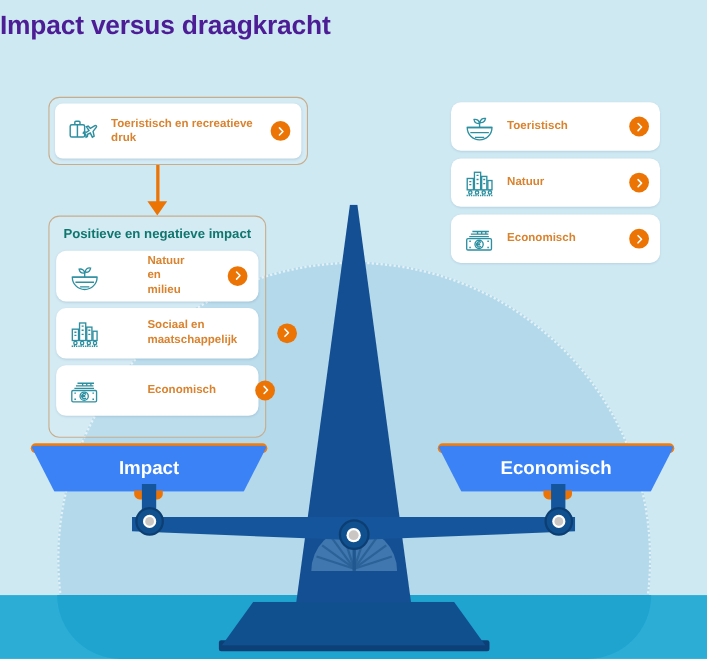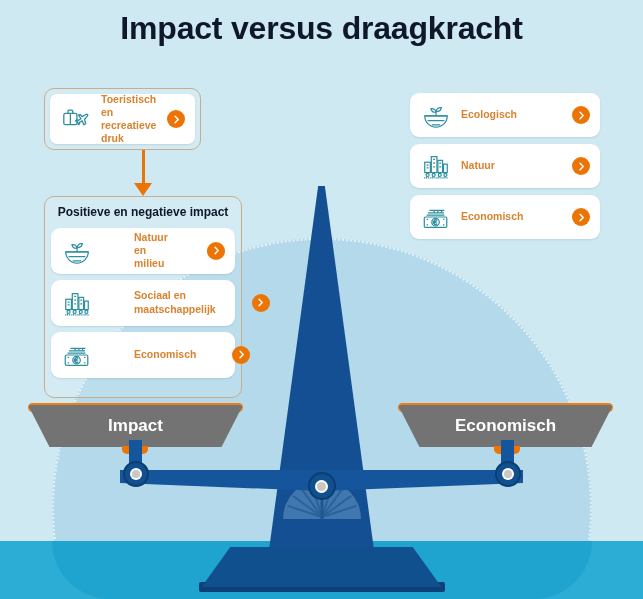--- a/index.html
+++ b/index.html
@@ -34,23 +34,22 @@
   }
   .bottom-strip-dark{
     position:absolute;left:50%;bottom:0;transform:translateX(-50%);
     width:540px;height:58px;border-radius:0 0 270px 270px;
     background:#1ea4cf;
   }
 
   
   .title{
     position:absolute;left:0;right:0;top:10px;
-    text-align:center;
-    font-size:32px;font-weight:bold;letter-spacing:-.2px;
-    color:#0f172a;
+    font-size:24px;font-weight:bold;letter-spacing:-.2px;
+    color:#4c1d95;
   }
 
   
   .card{
     background:#ffffff;
     border-radius:9px;
     box-shadow:0 1px 2px rgba(20,70,110,.13);
     display:flex;align-items:center;
     padding:6px 8px;
     box-sizing:border-box;
@@ -77,27 +76,27 @@
   .arrow-btn svg{display:block;}
 
   
   .panel{
     position:absolute;
     border:1.5px solid #c8ad8d;
     border-radius:10px;
     box-sizing:border-box;
     background:rgba(255,255,255,.12);
   }
-  #panel-top{left:44px;top:88px;width:157px;height:62px;padding:5px;}
+  #panel-top{left:44px;top:88px;width:236px;height:62px;padding:5px;}
   #panel-top .card{width:100%;height:100%;border-radius:7px;}
 
   #panel-bottom{left:44px;top:196px;width:198px;height:202px;padding:7px 6px 6px 6px;}
   .panel-heading{
     text-align:center;font-size:12px;font-weight:bold;line-height:1.3;
-    color:#0f172a;margin:1px 0 7px 0;
+    color:#0f766e;margin:1px 0 7px 0;
   }
   #panel-bottom .card{height:46px;margin-bottom:6px;gap:32px;}
 
   .connector{
     position:absolute;left:142px;top:150px;width:3px;height:38px;
     background:#ec7404;
   }
   .connector-head{
     position:absolute;left:134px;top:183px;
     width:0;height:0;
@@ -165,21 +164,21 @@
   .pivot i::after{content:"";display:block;margin:2px;width:8px;height:8px;border-radius:50%;background:#cac7c5;}
   #pivot-left{left:123px;top:461px;}
   #pivot-right{left:495px;top:461px;}
 
   .hanger{position:absolute;width:13px;height:30px;background:#14559b;}
   #hanger-left{left:129px;top:440px;}
   #hanger-right{left:501px;top:440px;}
 
   .pan{
     position:absolute;height:42px;
-    background:#737373;
+    background:#3b82f6;
     clip-path:polygon(0 0,100% 0,90% 100%,10% 100%);
     display:flex;align-items:center;justify-content:center;
     color:#ffffff;font-weight:bold;font-size:17px;
     border-radius:4px;
   }
   .pan-lip{
     position:absolute;height:9px;background:#f07d10;border-radius:5px;
   }
   #pan-left{left:28px;top:405px;width:215px;}
   #pan-left-lip{left:28px;top:403px;width:215px;}
@@ -292,21 +291,21 @@
     <div class="card">
       <span class="ic">
         <svg width="30" height="30" viewBox="0 0 32 32" fill="none" stroke="#2d8fa0" stroke-width="1.3">
           <path d="M4 17a12 12 0 0 0 24 0z"></path>
           <path d="M4 17h24M7 22h18M11.5 26.5h9"></path>
           <path d="M16 17c0-4 0-6 0-6"></path>
           <path d="M16 13c-3 .4-5-1.2-5.4-3.8 2.8-.5 5 1 5.4 3.8z"></path>
           <path d="M16.3 12.2c.4-3 2.6-4.6 5.4-4 -.5 2.9-2.6 4.4-5.4 4z"></path>
         </svg>
       </span>
-      <span class="lbl">Ecologisch</span>
+      <span class="lbl">Toeristisch</span>
       <span class="arrow-btn">
         <svg width="9" height="9" viewBox="0 0 10 10">
             <path d="M3.4 1.4L6.9 5 3.4 8.6" fill="none" stroke="#fff" stroke-width="1.6" stroke-linecap="round" stroke-linejoin="round"></path>
           </svg>
       </span>
     </div>
 
     <div class="card">
       <span class="ic">
         <svg width="30" height="30" viewBox="0 0 32 32" fill="none" stroke="#2d8fa0" stroke-width="1.3">

